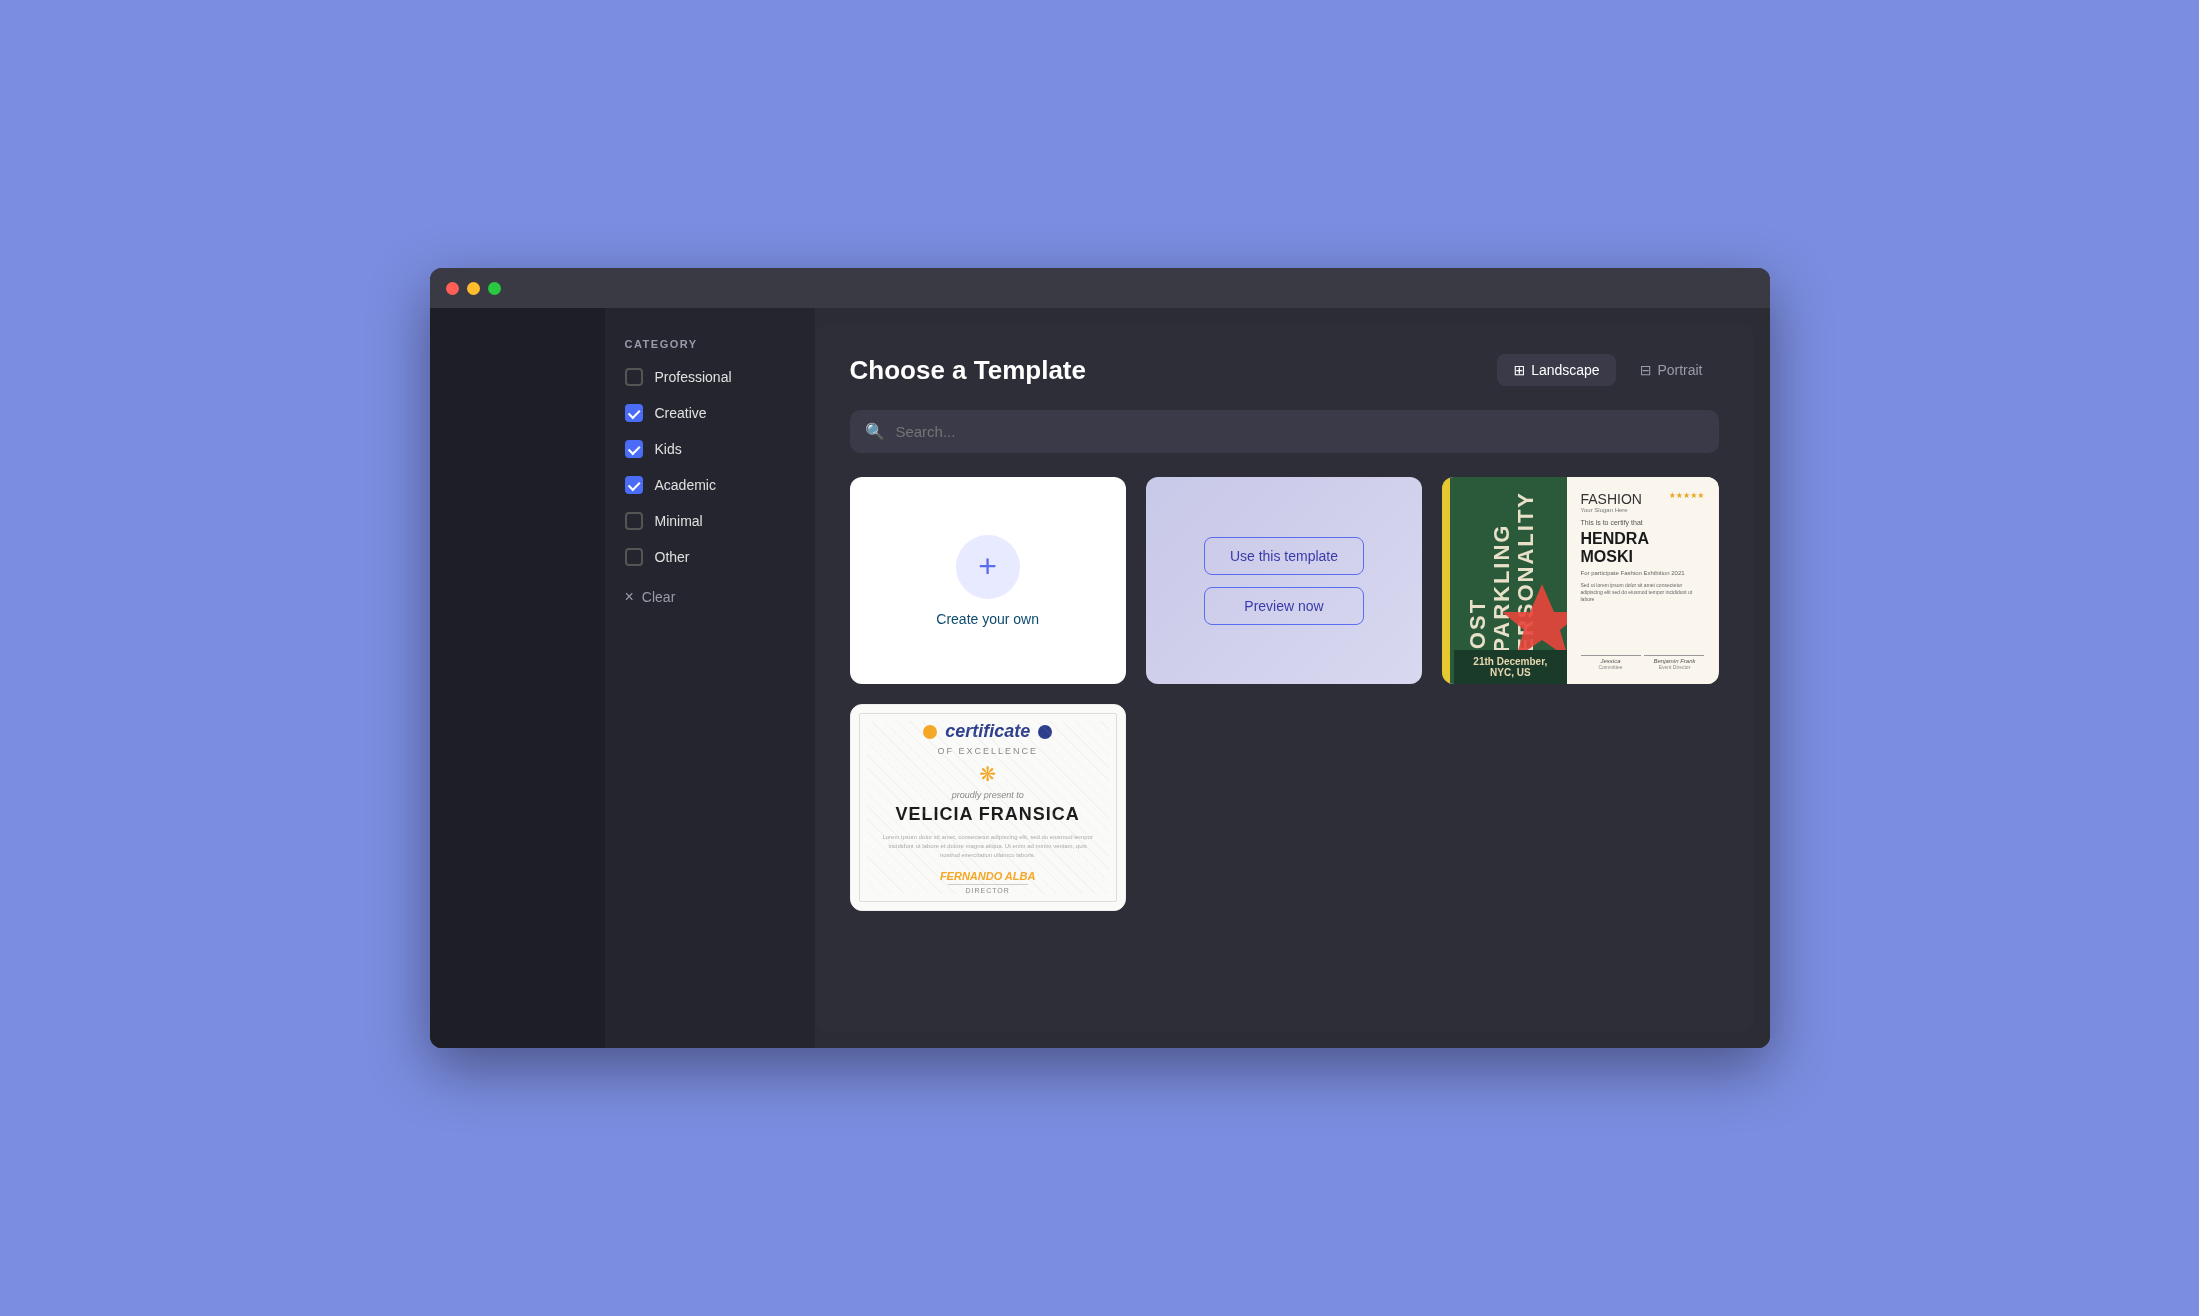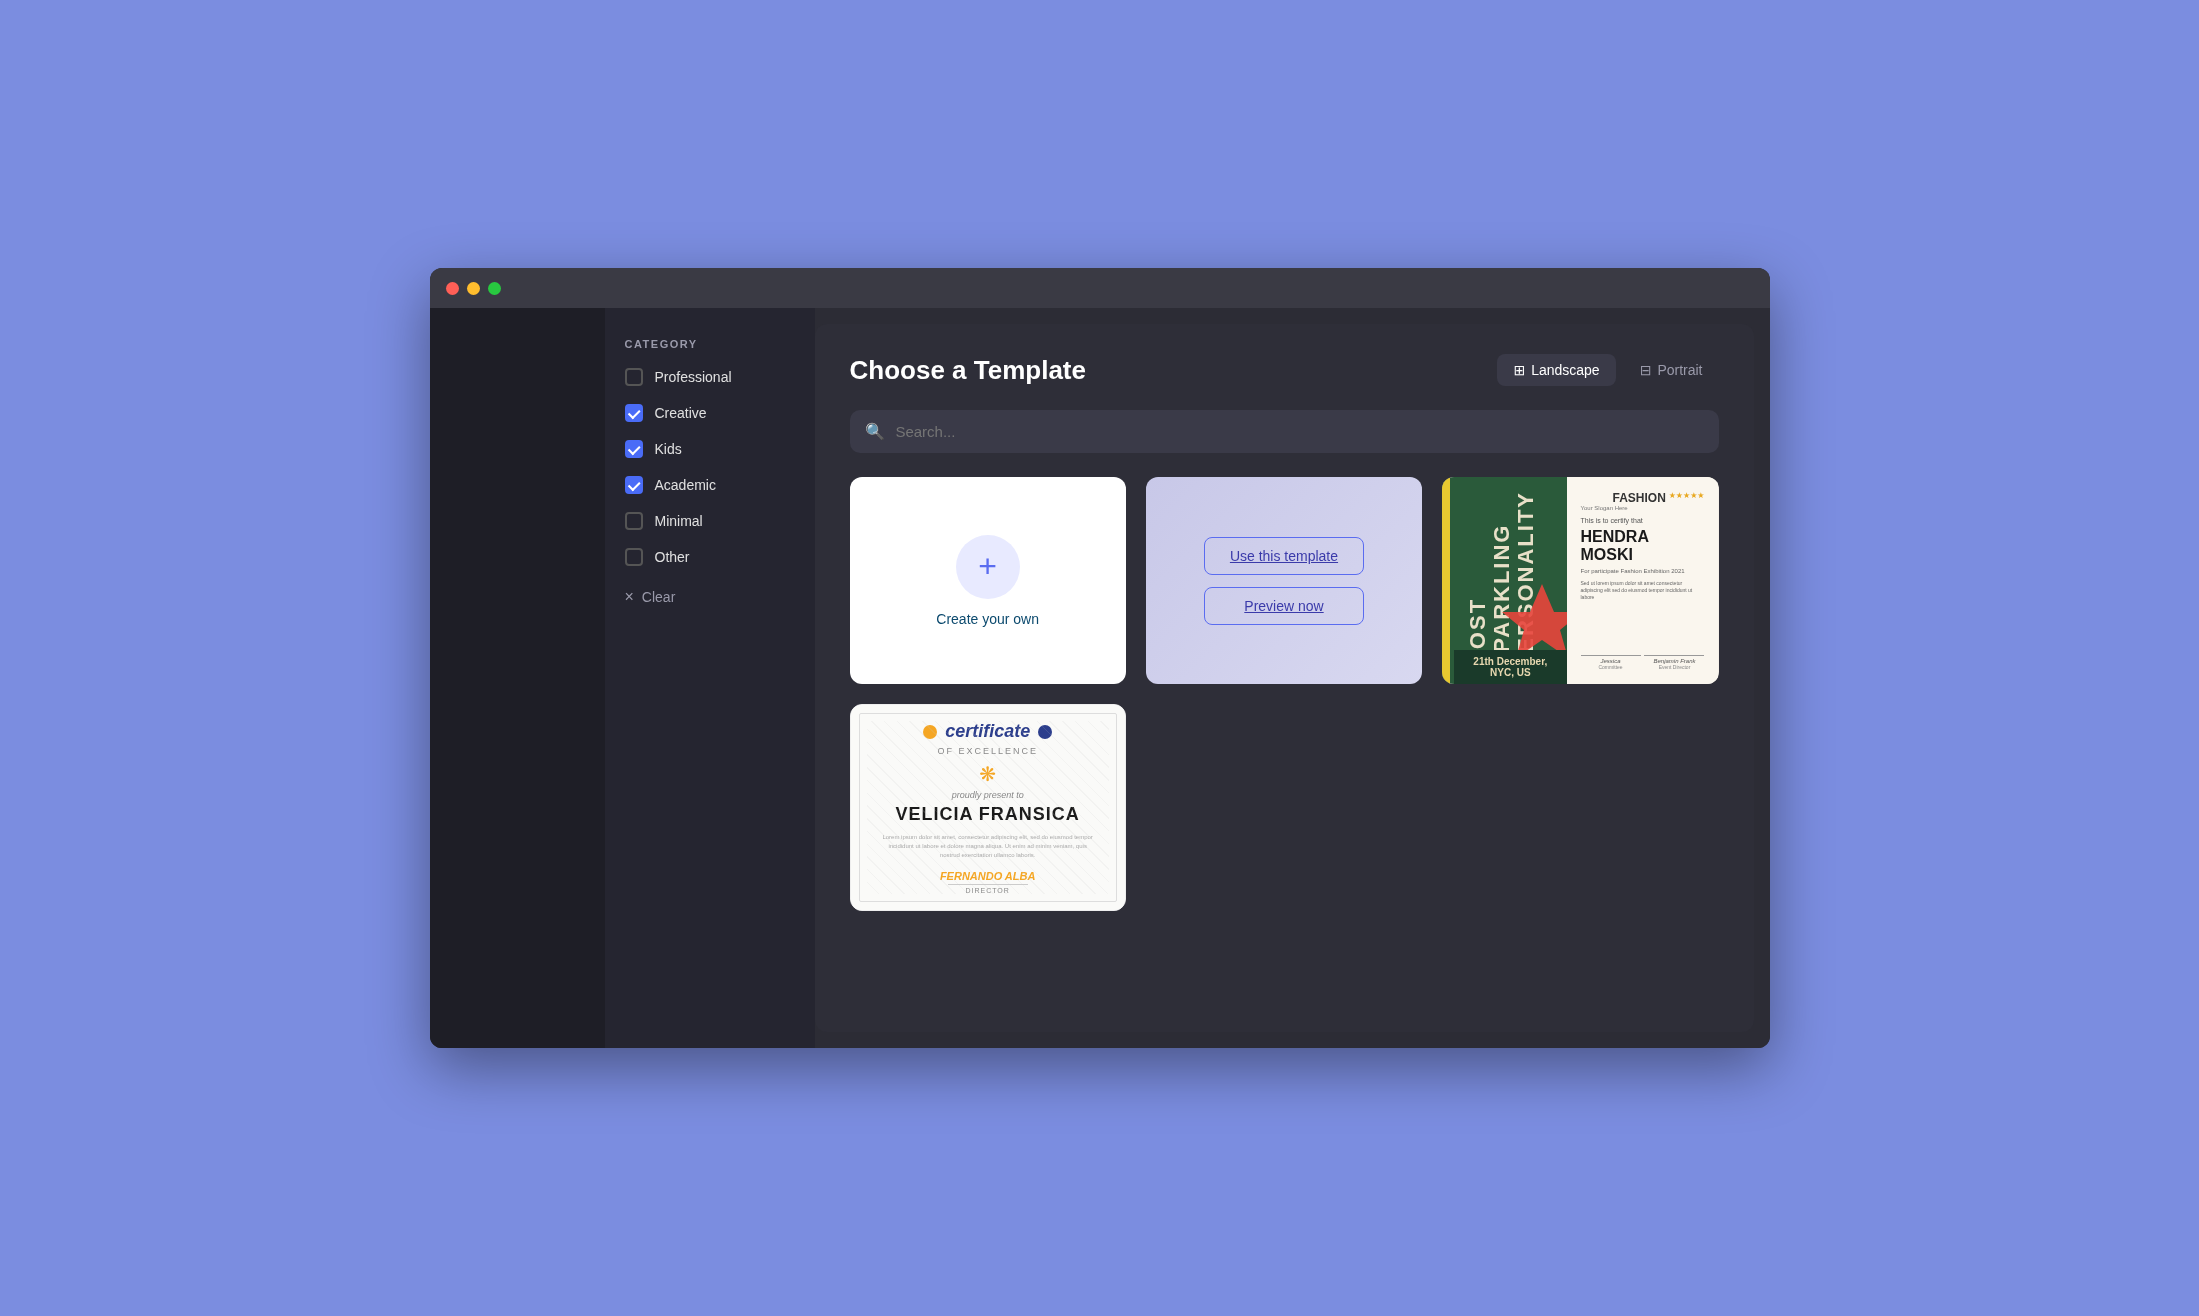--- a/index.html
+++ b/index.html
@@ -259,21 +259,20 @@
       padding: 10px 24px;
       border-radius: 8px;
       font-size: 14px;
       font-weight: 500;
       cursor: pointer;
       border: 1.5px solid #5a6cf0;
       background: transparent;
       color: #3a3aaa;
       width: 160px;
       text-align: center;
-      text-decoration: underline;
     }
 
     
     .fashion-card {
       background: #f5f0e8;
       padding: 0;
       overflow: hidden;
     }
 
     .fashion-inner {
@@ -344,25 +343,24 @@
     }
 
     .fashion-right-header {
       display: flex;
       justify-content: space-between;
       align-items: flex-start;
       margin-bottom: 6px;
     }
 
     .fashion-logo {
-      font-size: 12px;
-      font-weight: 700;
+      font-size: 14px;
+      font-weight: 400;
       color: #333;
       text-transform: uppercase;
-      margin-left: 32px;
     }
 
     .fashion-logo-sub {
       font-size: 6px;
       color: #777;
     }
 
     .stars-row {
       display: flex;
       gap: 2px;

